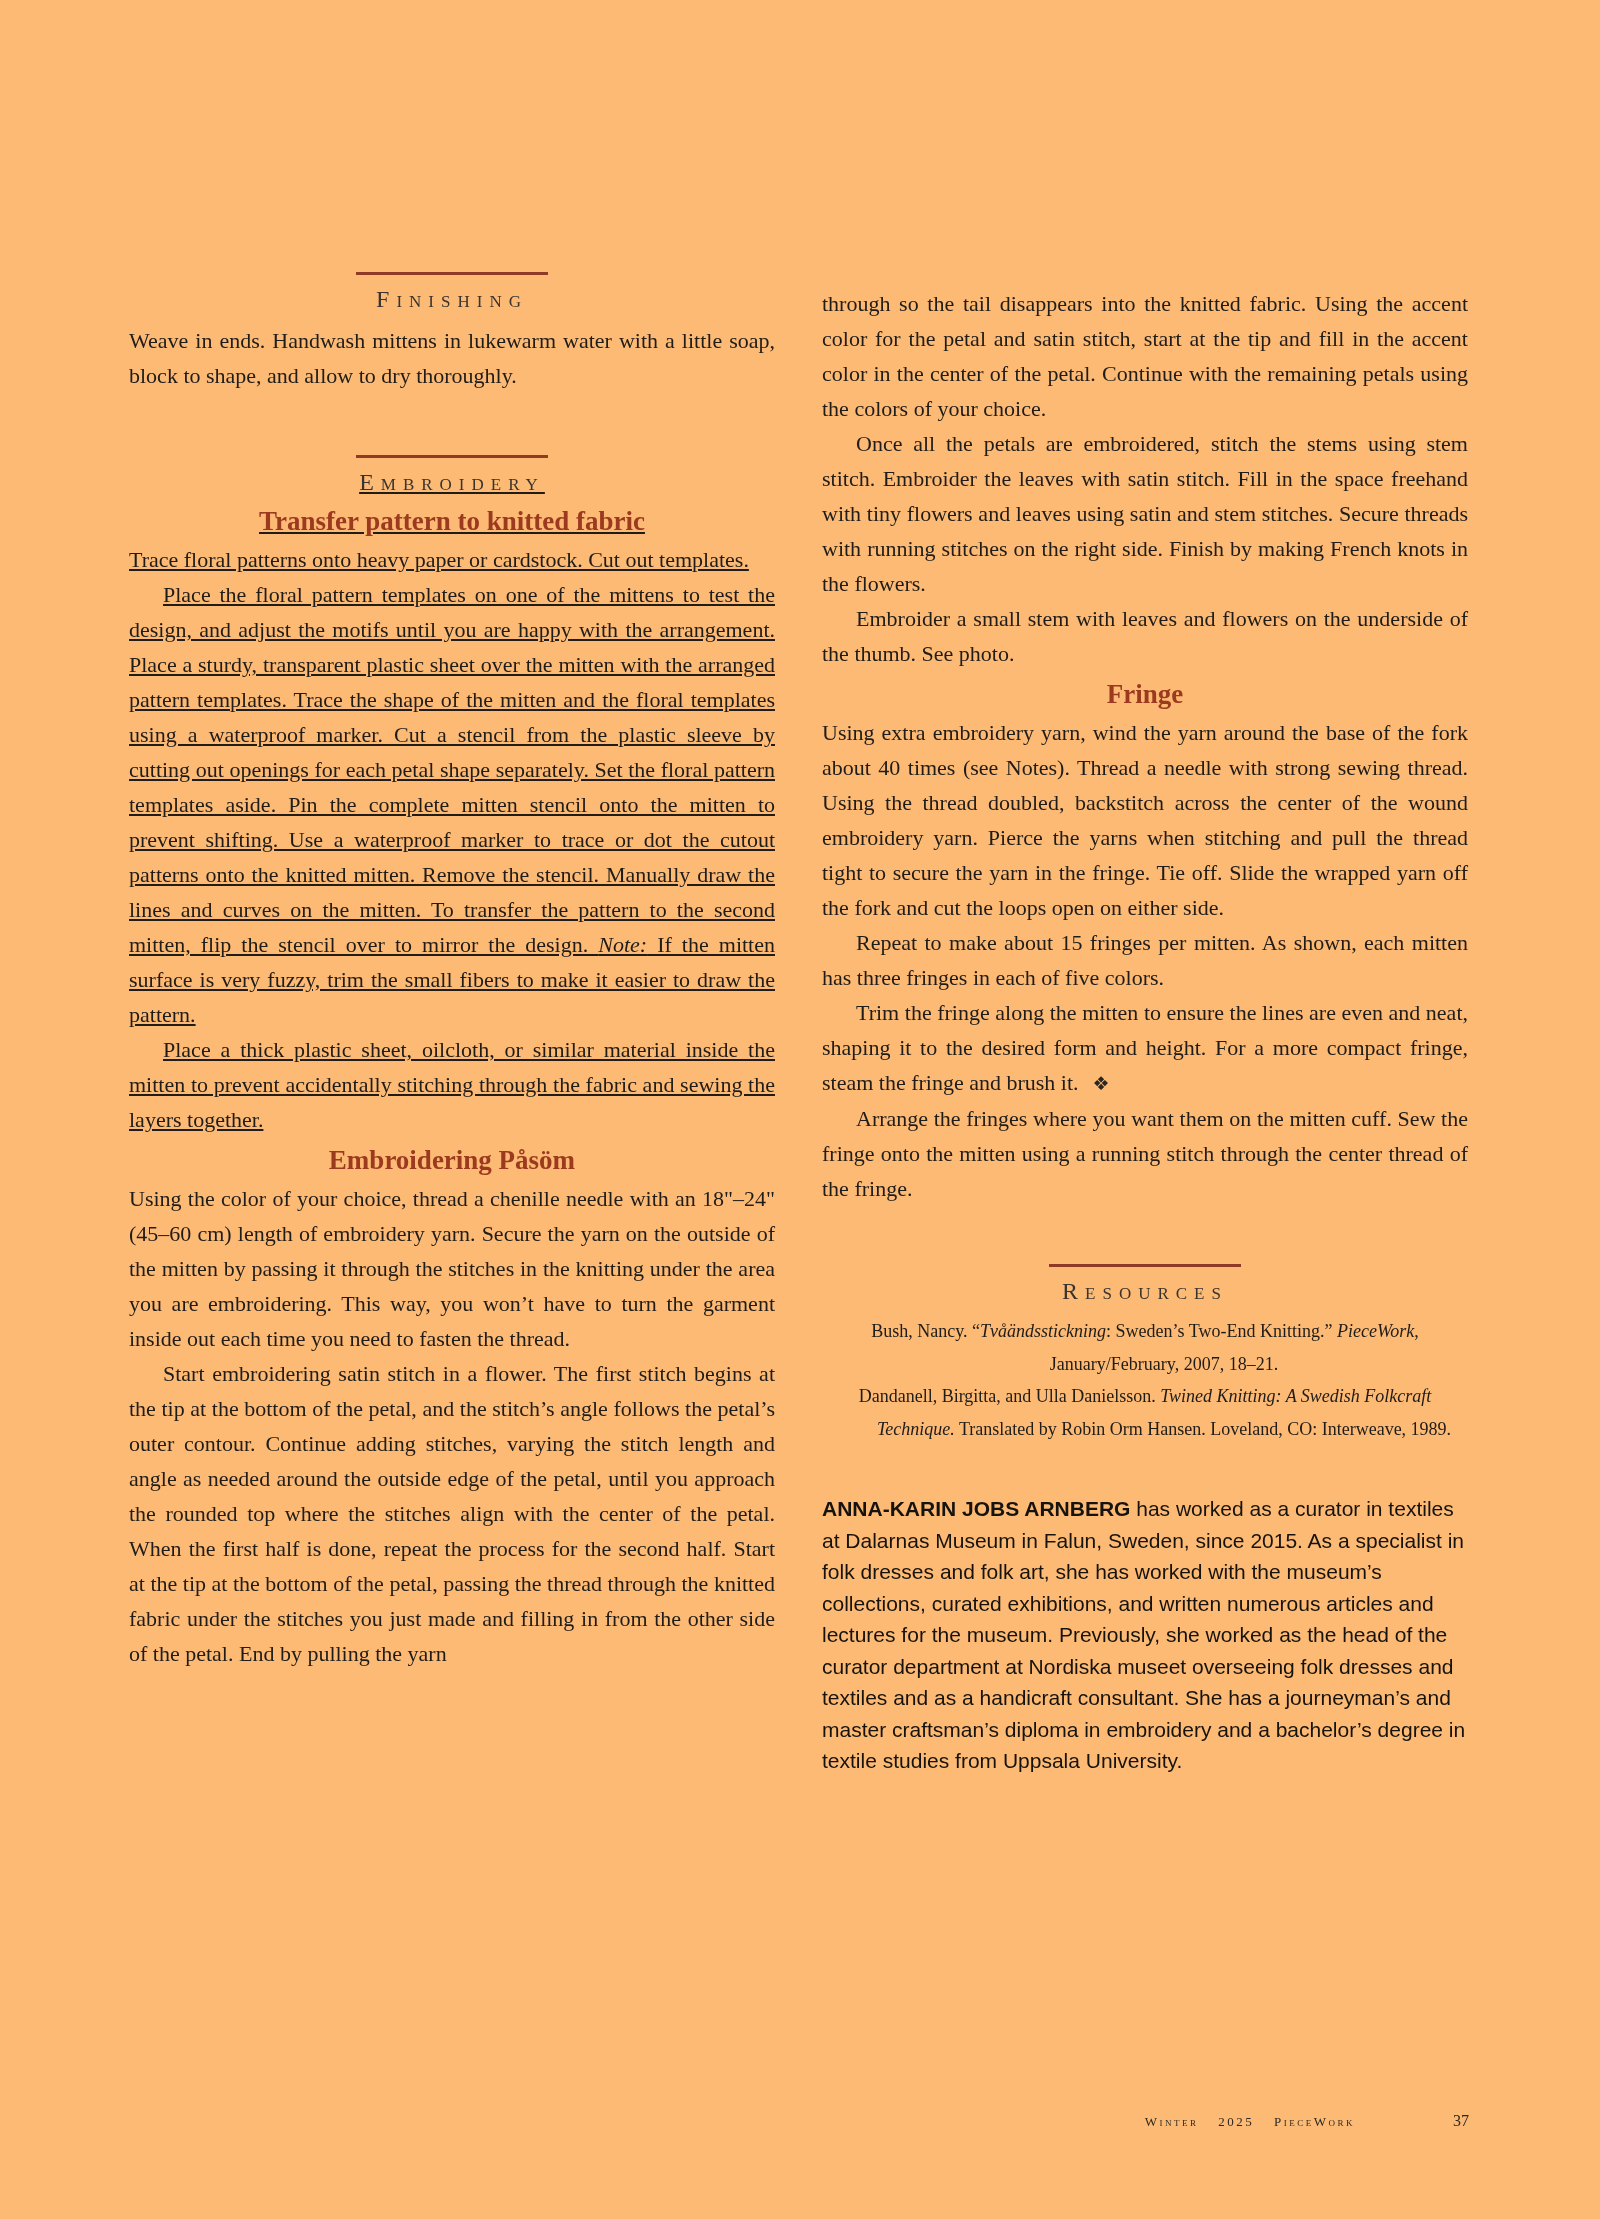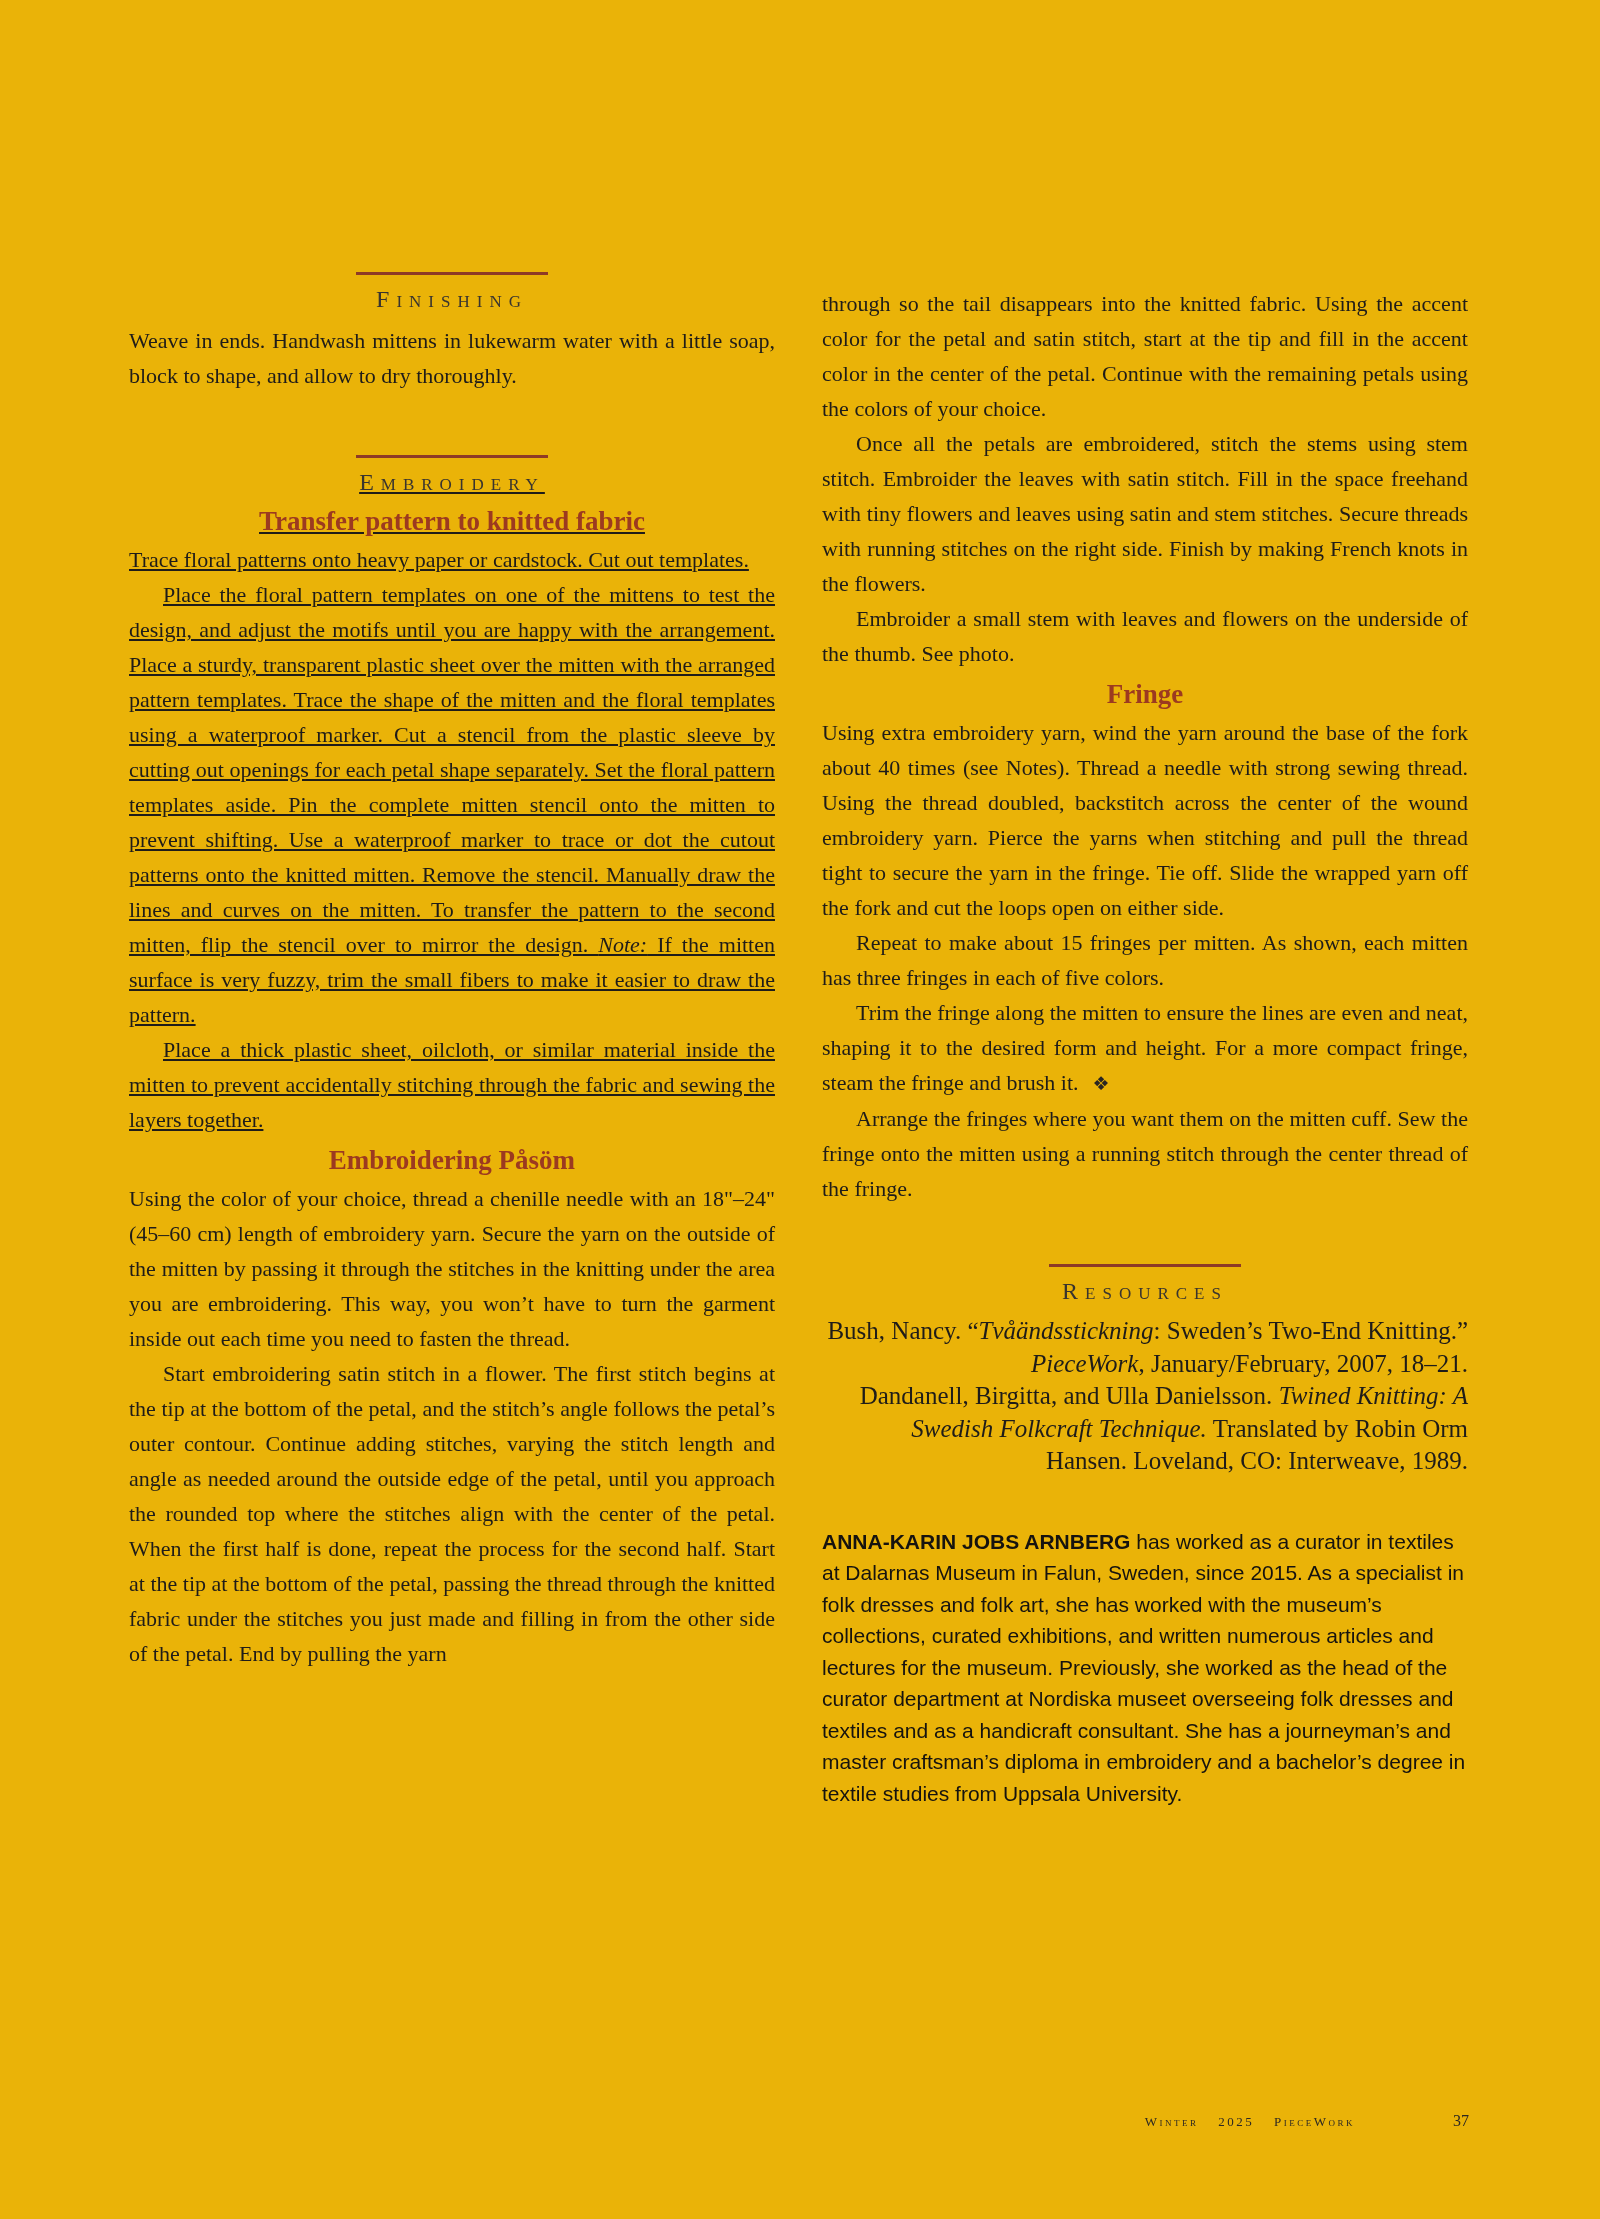--- a/index.html
+++ b/index.html
@@ -1,20 +1,20 @@
 <!DOCTYPE html>
 <html><head>
 <meta charset="utf-8">
 <style>
   * { margin:0; padding:0; box-sizing:border-box; }
   html, body { background:#ffffff; }
   .page {
     position:relative;
     width:1600px; height:2219px;
-    background:#eab308;
+    background:#fdba74;
     font-family:"Liberation Serif", serif;
     color:#1f1c19;
     overflow:hidden;
   }
   .content {
     position:absolute; left:129px; top:272px;
     width:1340px;
     display:flex; gap:47px;
   }
   .col { width:646px; }
@@ -45,25 +45,25 @@
     line-height:35px;
     text-align:justify;
   }
   p.indent { text-indent:34px; }
   .section-gap { margin-top:62px;text-decoration:underline; }
 
   .ornament { margin-left:14px; font-size:19px; color:#2a2622; }
 
   .resources { margin-top:58px; }
   .resource-entry {
-    font-size:25px;
+    font-size:18px;
     line-height:32.5px;
     padding-left:38px;
     text-indent:-38px;
-    text-align:right;
+    text-align:center;
   }
   .resource-entry i { font-style:italic; }
 
   .bio {
     margin-top:48px;
     font-family:"Liberation Sans", sans-serif;
     font-size:21px;
     line-height:31.5px;
     text-align:left;
     color:#16130f;

